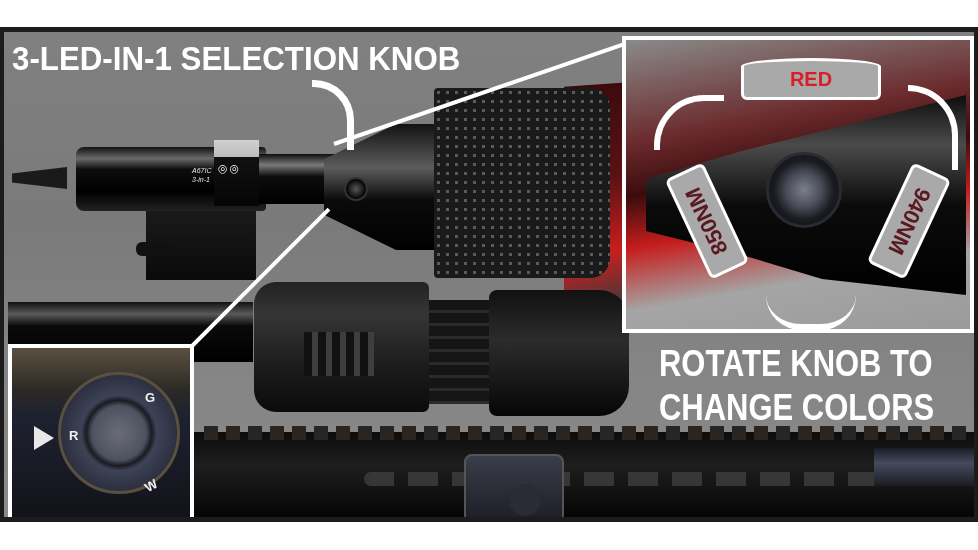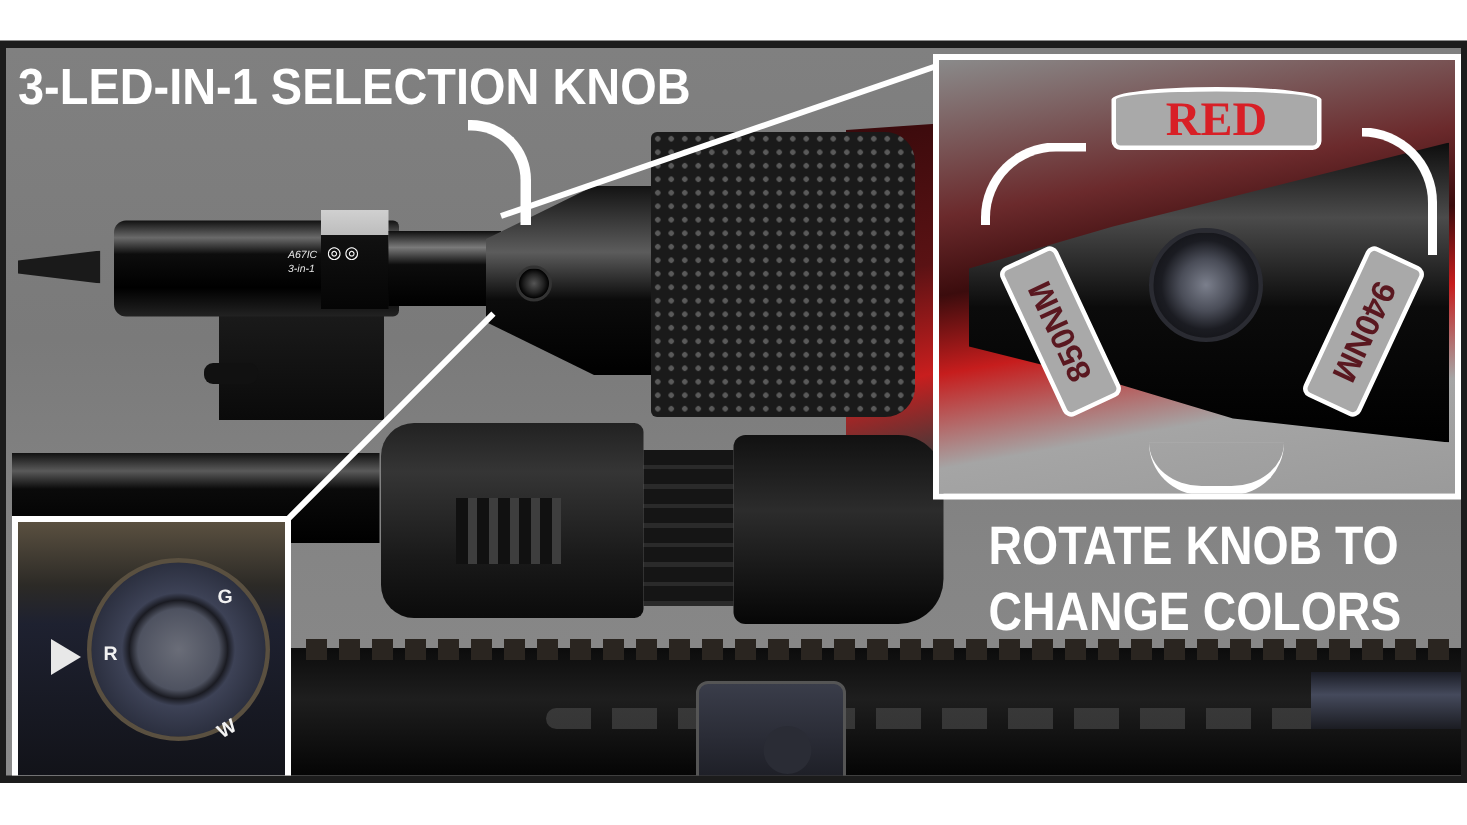--- a/index.html
+++ b/index.html
@@ -114,21 +114,21 @@
   }
   .inset-knob {
     position:absolute; left: 140px; top: 112px; width: 76px; height: 76px; border-radius:50%;
     background: radial-gradient(circle, #7b7f8c 0%, #4a4d58 35%, #1b1c22 60%, #0a0a0c 100%);
     border: 3px solid #2a2b32;
   }
   .arc-label {
     position:absolute; background:#a9a9a9; border:3px solid #fff; border-radius: 6px;
     font-family:"Liberation Sans", sans-serif; font-weight:bold; display:flex; align-items:center; justify-content:center;
   }
-  .arc-red { left: 115px; top: 18px; width: 140px; height: 42px; color:#d81f26; font-size: 32px; border-radius: 50% 50% 6px 6px / 20% 20% 6px 6px; font-family: Liberation Serif, serif; }
+  .arc-red { left: 115px; top: 18px; width: 140px; height: 42px; color:#d81f26; font-size: 20px; border-radius: 50% 50% 6px 6px / 20% 20% 6px 6px; }
   .arc-850 { left: 26px; top: 160px; width: 110px; height: 42px; color:#5a1820; font-size: 22px; transform: rotate(-115deg); }
   .arc-940 { left: 228px; top: 160px; width: 110px; height: 42px; color:#5a1820; font-size: 22px; transform: rotate(115deg); }
   .arrow-tl { position:absolute; left: 28px; top: 55px; width: 70px; height: 55px; border-top:6px solid #fff; border-left:6px solid #fff; border-radius: 50px 0 0 0; }
   .arrow-tr { position:absolute; left: 282px; top: 45px; width: 50px; height: 85px; border-top:6px solid #fff; border-right:6px solid #fff; border-radius: 0 50px 0 0; }
   .arrow-b { position:absolute; left: 140px; top: 255px; width: 90px; height: 35px; border-bottom:6px solid #fff; border-radius: 0 0 50px 50px; }
 
   .subline {
     position:absolute; left: 655px; top: 310px; width: 310px;
     font-family:"Liberation Sans", sans-serif; font-weight:bold; font-size: 36px; color:#ffffff;
     line-height: 44px; transform: scaleX(0.86); transform-origin: left;

